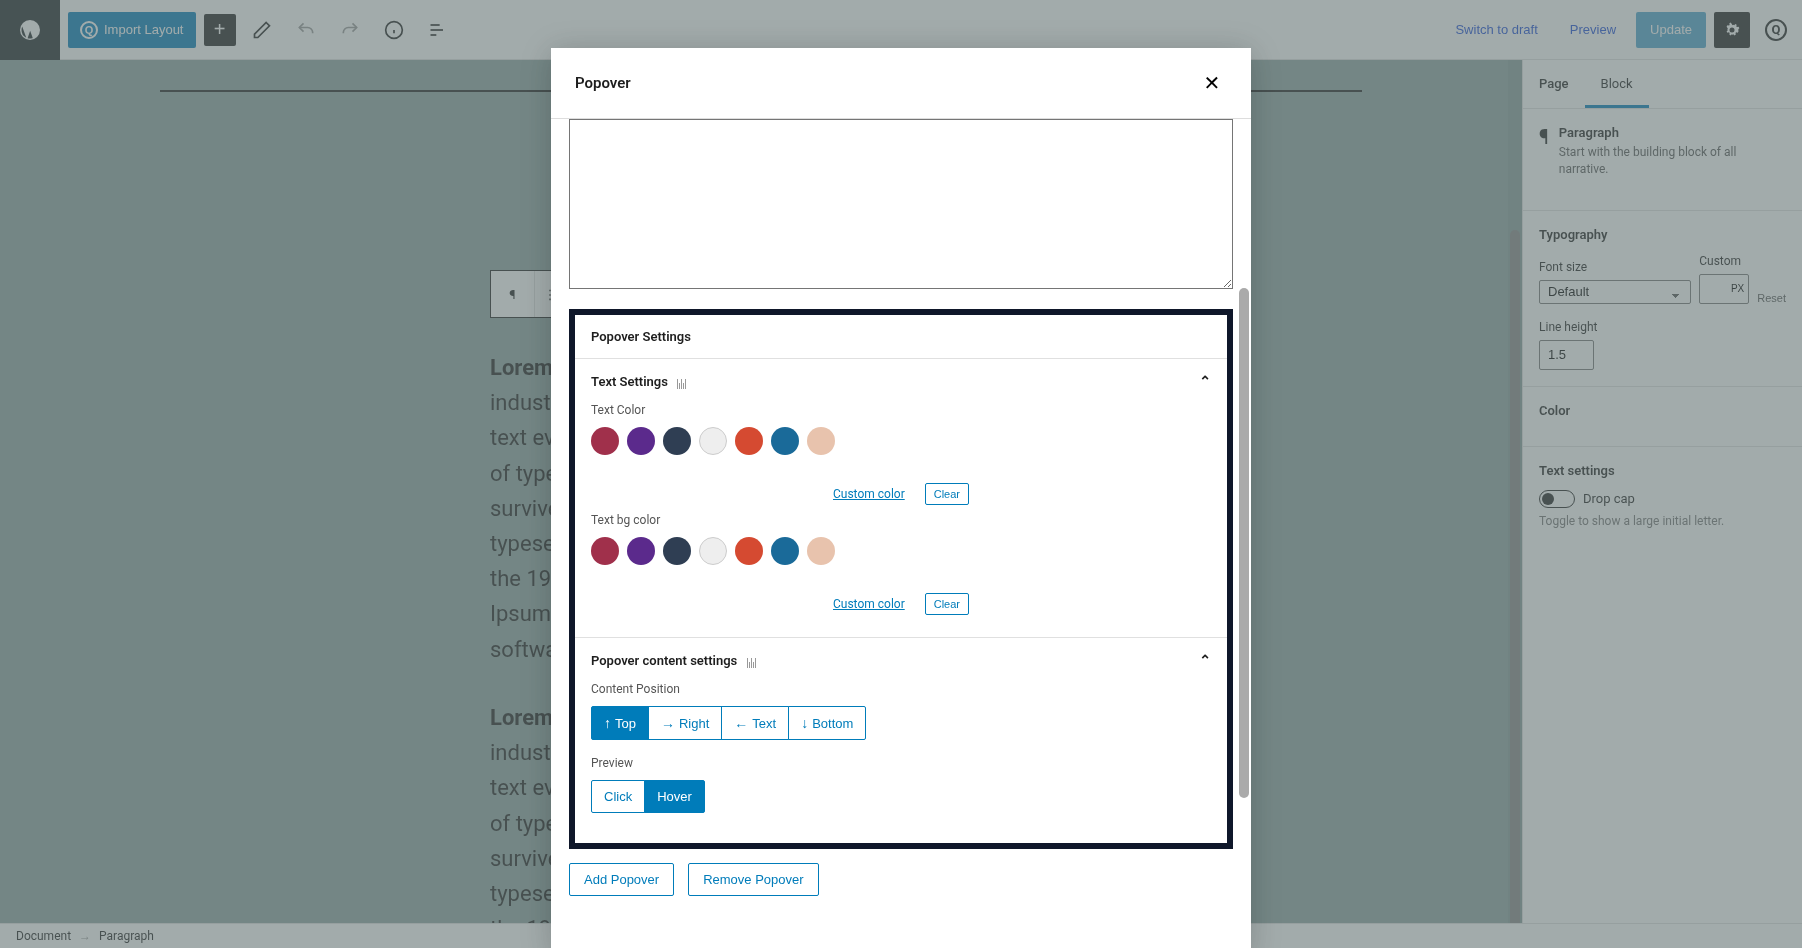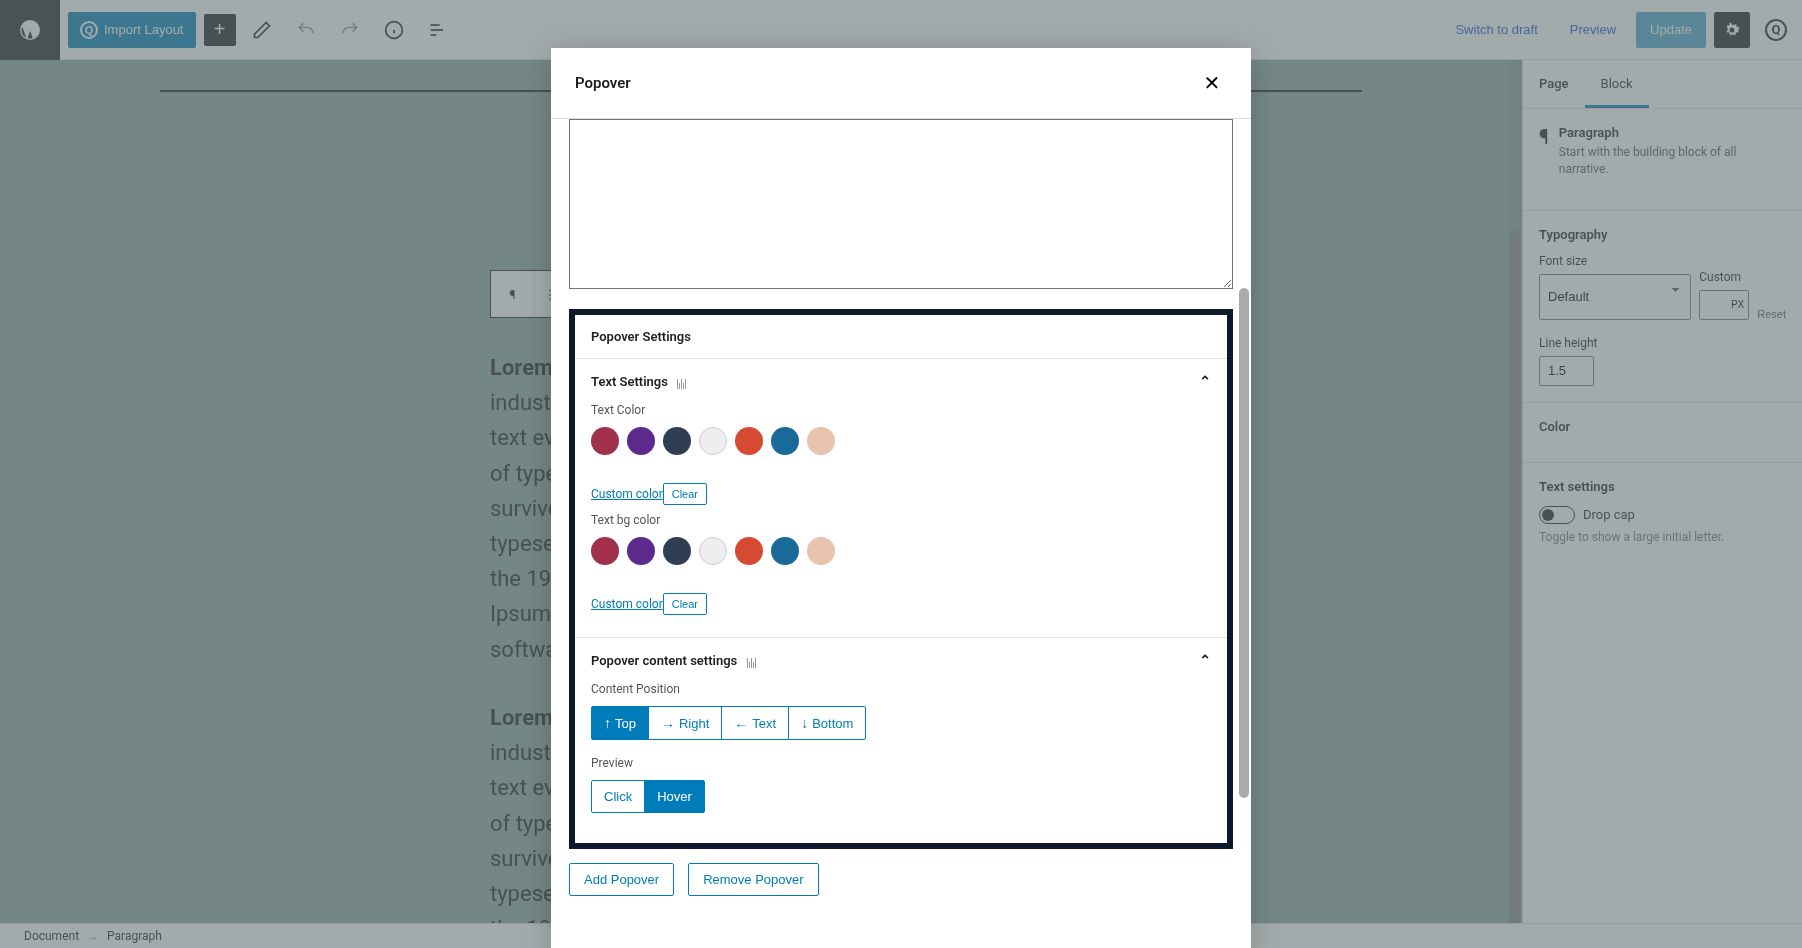--- a/index.html
+++ b/index.html
@@ -43,21 +43,21 @@
 .tab.active { border-bottom-color:#007cba; font-weight:400; }
 .panel-body { padding:16px; }
 .block-header { display:flex; gap:10px; align-items:flex-start; margin-bottom:16px; }
 .block-icon { font-size:20px; }
 .block-title { font-weight:600; margin-bottom:4px; }
 .block-desc { font-size:12px; color:#555; line-height:1.4; }
 .section { border-top:1px solid #e0e0e0; padding:16px; }
 .section-title { font-weight:600; margin-bottom:12px; font-size:13px;}
 .field-label { font-size:12px; margin-bottom:6px; display:block; }
 .field-row { display:flex; gap:8px; align-items:flex-end; margin-bottom:16px;}
-.select { border:1px solid #757575; border-radius:2px; height:46px; padding:0 24px 0 8px; font-size:13px; background:#fff; appearance:none; background-image:linear-gradient(45deg,transparent 50%,#555 50%),linear-gradient(135deg,#555 50%,transparent 50%); background-position:calc(100% - 14px) 13px,calc(100% - 10px) 13px; background-size:4px 4px; background-repeat:no-repeat;}
+.select { border:1px solid #757575; border-radius:2px; height:24px; padding:0 24px 0 8px; font-size:13px; background:#fff; appearance:none; background-image:linear-gradient(45deg,transparent 50%,#555 50%),linear-gradient(135deg,#555 50%,transparent 50%); background-position:calc(100% - 14px) 13px,calc(100% - 10px) 13px; background-size:4px 4px; background-repeat:no-repeat;}
 .num-input { border:1px solid #757575; border-radius:2px; height:30px; width:55px; padding:0 8px; font-size:13px;}
 .small-unit { border:1px solid #757575; border-radius:2px; height:30px; width:50px; font-size:10px; text-align:right; padding:0 4px; background:#fff;}
 .toggle { width:36px; height:18px; border:1px solid #1e1e1e; border-radius:10px; position:relative; display:inline-block; vertical-align:middle; margin-right:8px; }
 .toggle::after { content:''; width:12px; height:12px; background:#1e1e1e; border-radius:50%; position:absolute; left:2px; top:2px; }
 .help-text { font-size:12px; color:#757575; margin-top:6px; }
 
 
 .overlay { position:fixed; inset:0; background:rgba(100,115,115,.6); z-index:100; display:flex; justify-content:center; }
 .modal { width:700px; background:#fff; margin-top:48px; height:910px; display:flex; flex-direction:column; position:relative; box-shadow:0 3px 30px rgba(0,0,0,.2);}
 .modal-header { padding:20px 24px; display:flex; justify-content:space-between; align-items:center; border-bottom:1px solid #ddd;}
@@ -74,34 +74,34 @@
 .subpanel-hdr { display:flex; align-items:center; justify-content:space-between; cursor:pointer; font-weight:600; font-size:13px;}
 .fence { display:inline-block; width:14px; height:10px; vertical-align:middle; margin-left:6px;}
 .fence span { display:inline-block; width:1px; height:10px; background:#999; margin-right:1px;}
 .fence span:nth-child(even){height:6px; vertical-align:middle;}
 .chevron { font-size:14px; }
 .sub-body { margin-top:14px; }
 .label-sm { font-size:12px; color:#555; margin-bottom:10px; display:block;}
 .swatches { display:flex; gap:8px; margin-bottom:10px;}
 .swatch { width:28px; height:28px; border-radius:50%; cursor:pointer; border:1px solid transparent;}
 .sw-white { border:1px solid #ccc;}
-.row-right { display:flex; justify-content:flex-start; align-items:center; gap:0; margin-bottom:8px;margin-top:28px;}
+.row-right { display:flex; justify-content:center; align-items:center; gap:20px; margin-bottom:8px;margin-top:28px;}
 .custom-link { color:#007cba; font-size:12px; text-decoration:underline; cursor:pointer;}
 .clear-btn { border:1px solid #007cba; color:#007cba; background:#fff; font-size:11px; padding:4px 8px; border-radius:2px; cursor:pointer;}
 .btn-group { display:flex; margin-bottom:16px;}
 .bg-btn { border:1px solid #007cba; background:#fff; color:#007cba; padding:8px 12px; font-size:13px; display:flex; align-items:center; gap:4px; cursor:pointer; margin-left:-1px;}
 .bg-btn:first-child { margin-left:0; border-radius:2px 0 0 2px;}
 .bg-btn:last-child { border-radius:0 2px 2px 0;}
 .bg-btn.active { background:#007cba; color:#fff;}
 .arrow { font-size:14px; }
 .action-btns { display:flex; gap:14px;}
 .outline-btn { border:1px solid #007cba; color:#007cba; background:#fff; padding:8px 14px; font-size:13px; border-radius:2px; cursor:pointer;}
 
 
-.footer { height:25px; border-top:1px solid #e0e0e0; display:flex; align-items:center; padding:0 24px; font-size:12px; background:#fff;}
+.footer { height:25px; border-top:1px solid #e0e0e0; display:flex; align-items:center; padding:0 16px; font-size:12px; background:#fff;}
 .footer .sep { margin:0 8px; color:#999;}
 
 svg { display:block; }
 </style>
 </head>
 <body>
 
 <div class="top-toolbar">
   <div class="wp-logo">
     <svg viewBox="0 0 24 24">

